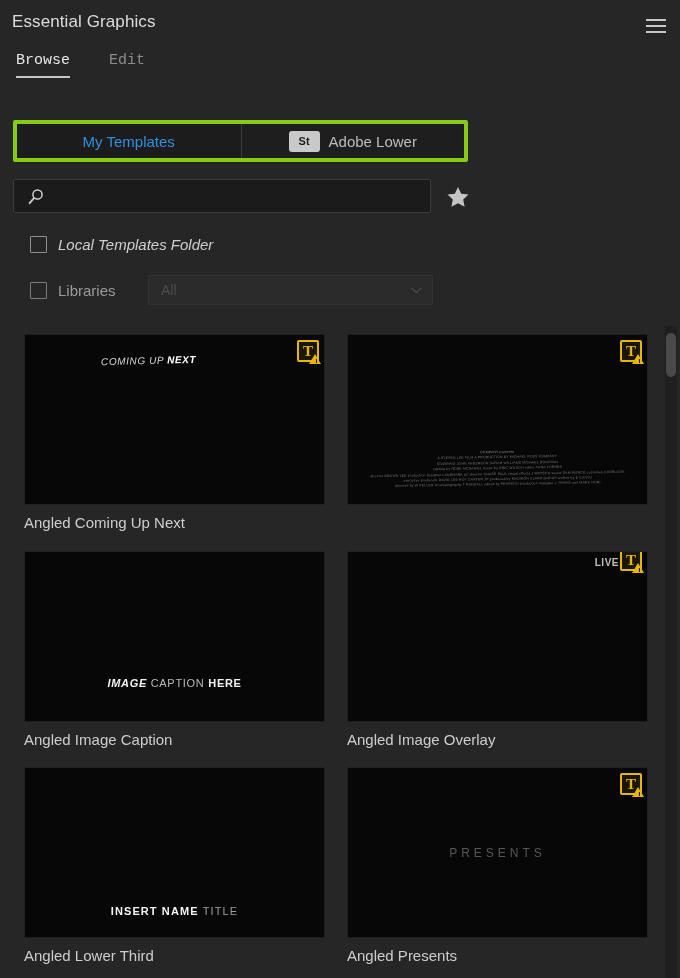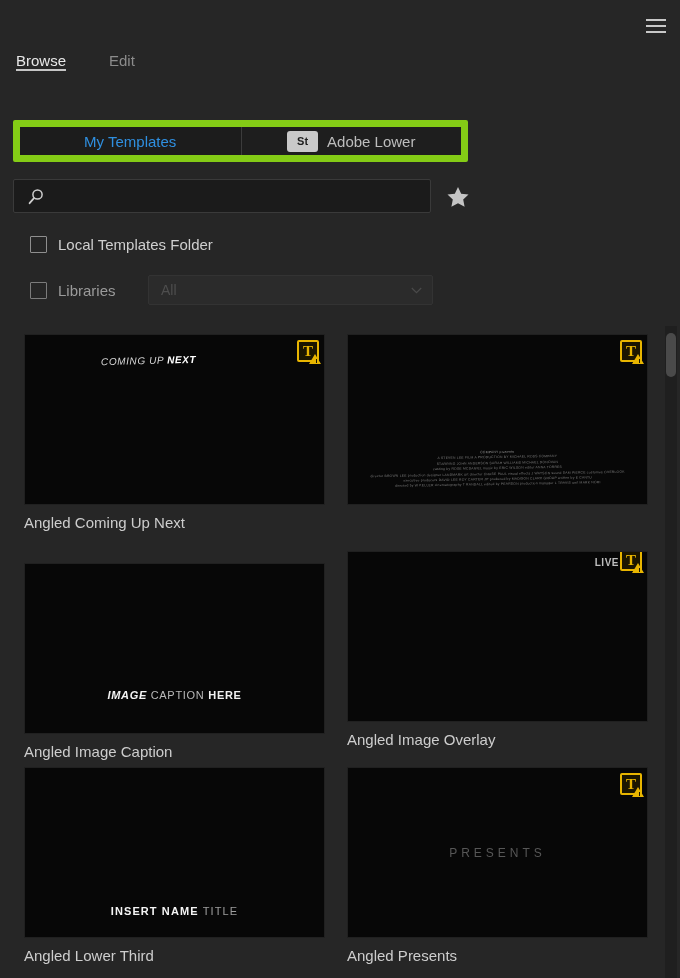--- a/index.html
+++ b/index.html
@@ -58,37 +58,39 @@
     position: relative;
     height: 42px;
     padding-left: 16px;
   }
   .tab {
     position: absolute;
     top: 0;
     font-size: 15px;
     color: #8c8c8c;
     cursor: pointer;
+    padding-bottom: 7px;
+    font-family: Liberation Mono, monospace;
   }
   .tab.active {
     color: #e8e8e8;
     border-bottom: 2px solid #c6c6c6;
   }
   #tab-browse { left: 16px; }
   #tab-edit  { left: 109px; }
 
   
   #source-toggle {
     position: absolute;
     left: 13px;
     top: 120px;
     width: 455px;
     height: 42px;
     display: flex;
-    border: 7px solid #84cc16;
+    border: 4px solid #84cc16;
     border-radius: 2px;
     overflow: hidden;
     background: #1e1e1e;
   }
   .source-btn {
     flex: 1 1 50%;
     display: flex;
     align-items: center;
     justify-content: center;
     gap: 9px;
@@ -164,21 +166,21 @@
   }
 
   
   .filter-row {
     position: absolute;
     left: 30px;
     display: flex;
     align-items: center;
     height: 22px;
   }
-  #filter-local { top: 233px; }
+  #filter-local { top: 233px; font-style: italic; }
   #filter-libraries { top: 279px; }
 
   .checkbox {
     width: 17px;
     height: 17px;
     border: 1px solid #8f8f8f;
     background: transparent;
     border-radius: 1px;
     cursor: pointer;
     flex: 0 0 auto;
@@ -369,20 +371,21 @@
     border-radius: 5px;
     cursor: pointer;
   }
 </style>
 </head>
 <body>
 
 <div id="panel">
 
   <div id="header">
+    <div id="panel-title">Essential Graphics</div>
     <div id="menu-button">
       <div class="bar"></div>
       <div class="bar"></div>
       <div class="bar"></div>
     </div>
   </div>
 
   <div id="tabs">
     <div class="tab active" id="tab-browse">Browse</div>
     <div class="tab" id="tab-edit">Edit</div>
@@ -456,21 +459,21 @@
           <div class="cline">directed by  W KELLER  cinematography  T RANDALL  edited by  PEARSON   production manager  L TRAVIS  unit  MARK NORI</div>
         </div>
         <div class="font-badge" style="right:5px; top:5px;">
           <div class="t-glyph">T</div>
           <div class="warn"></div>
           <div class="warn-i"></div>
         </div>
       </div>
     </div>
 
-    <div class="template-item" style="left:24px; top:237px;">
+    <div class="template-item" style="left:24px; top:225px;">
       <div class="template-thumb">
         <div class="art art-caption">
           <span class="b1">IMAGE </span><span class="l">CAPTION </span><span class="b2">HERE</span>
         </div>
       </div>
       <div class="template-label">Angled Image Caption</div>
     </div>
 
     <div class="template-item" style="left:347px; top:225px;">
       <div class="template-thumb">

